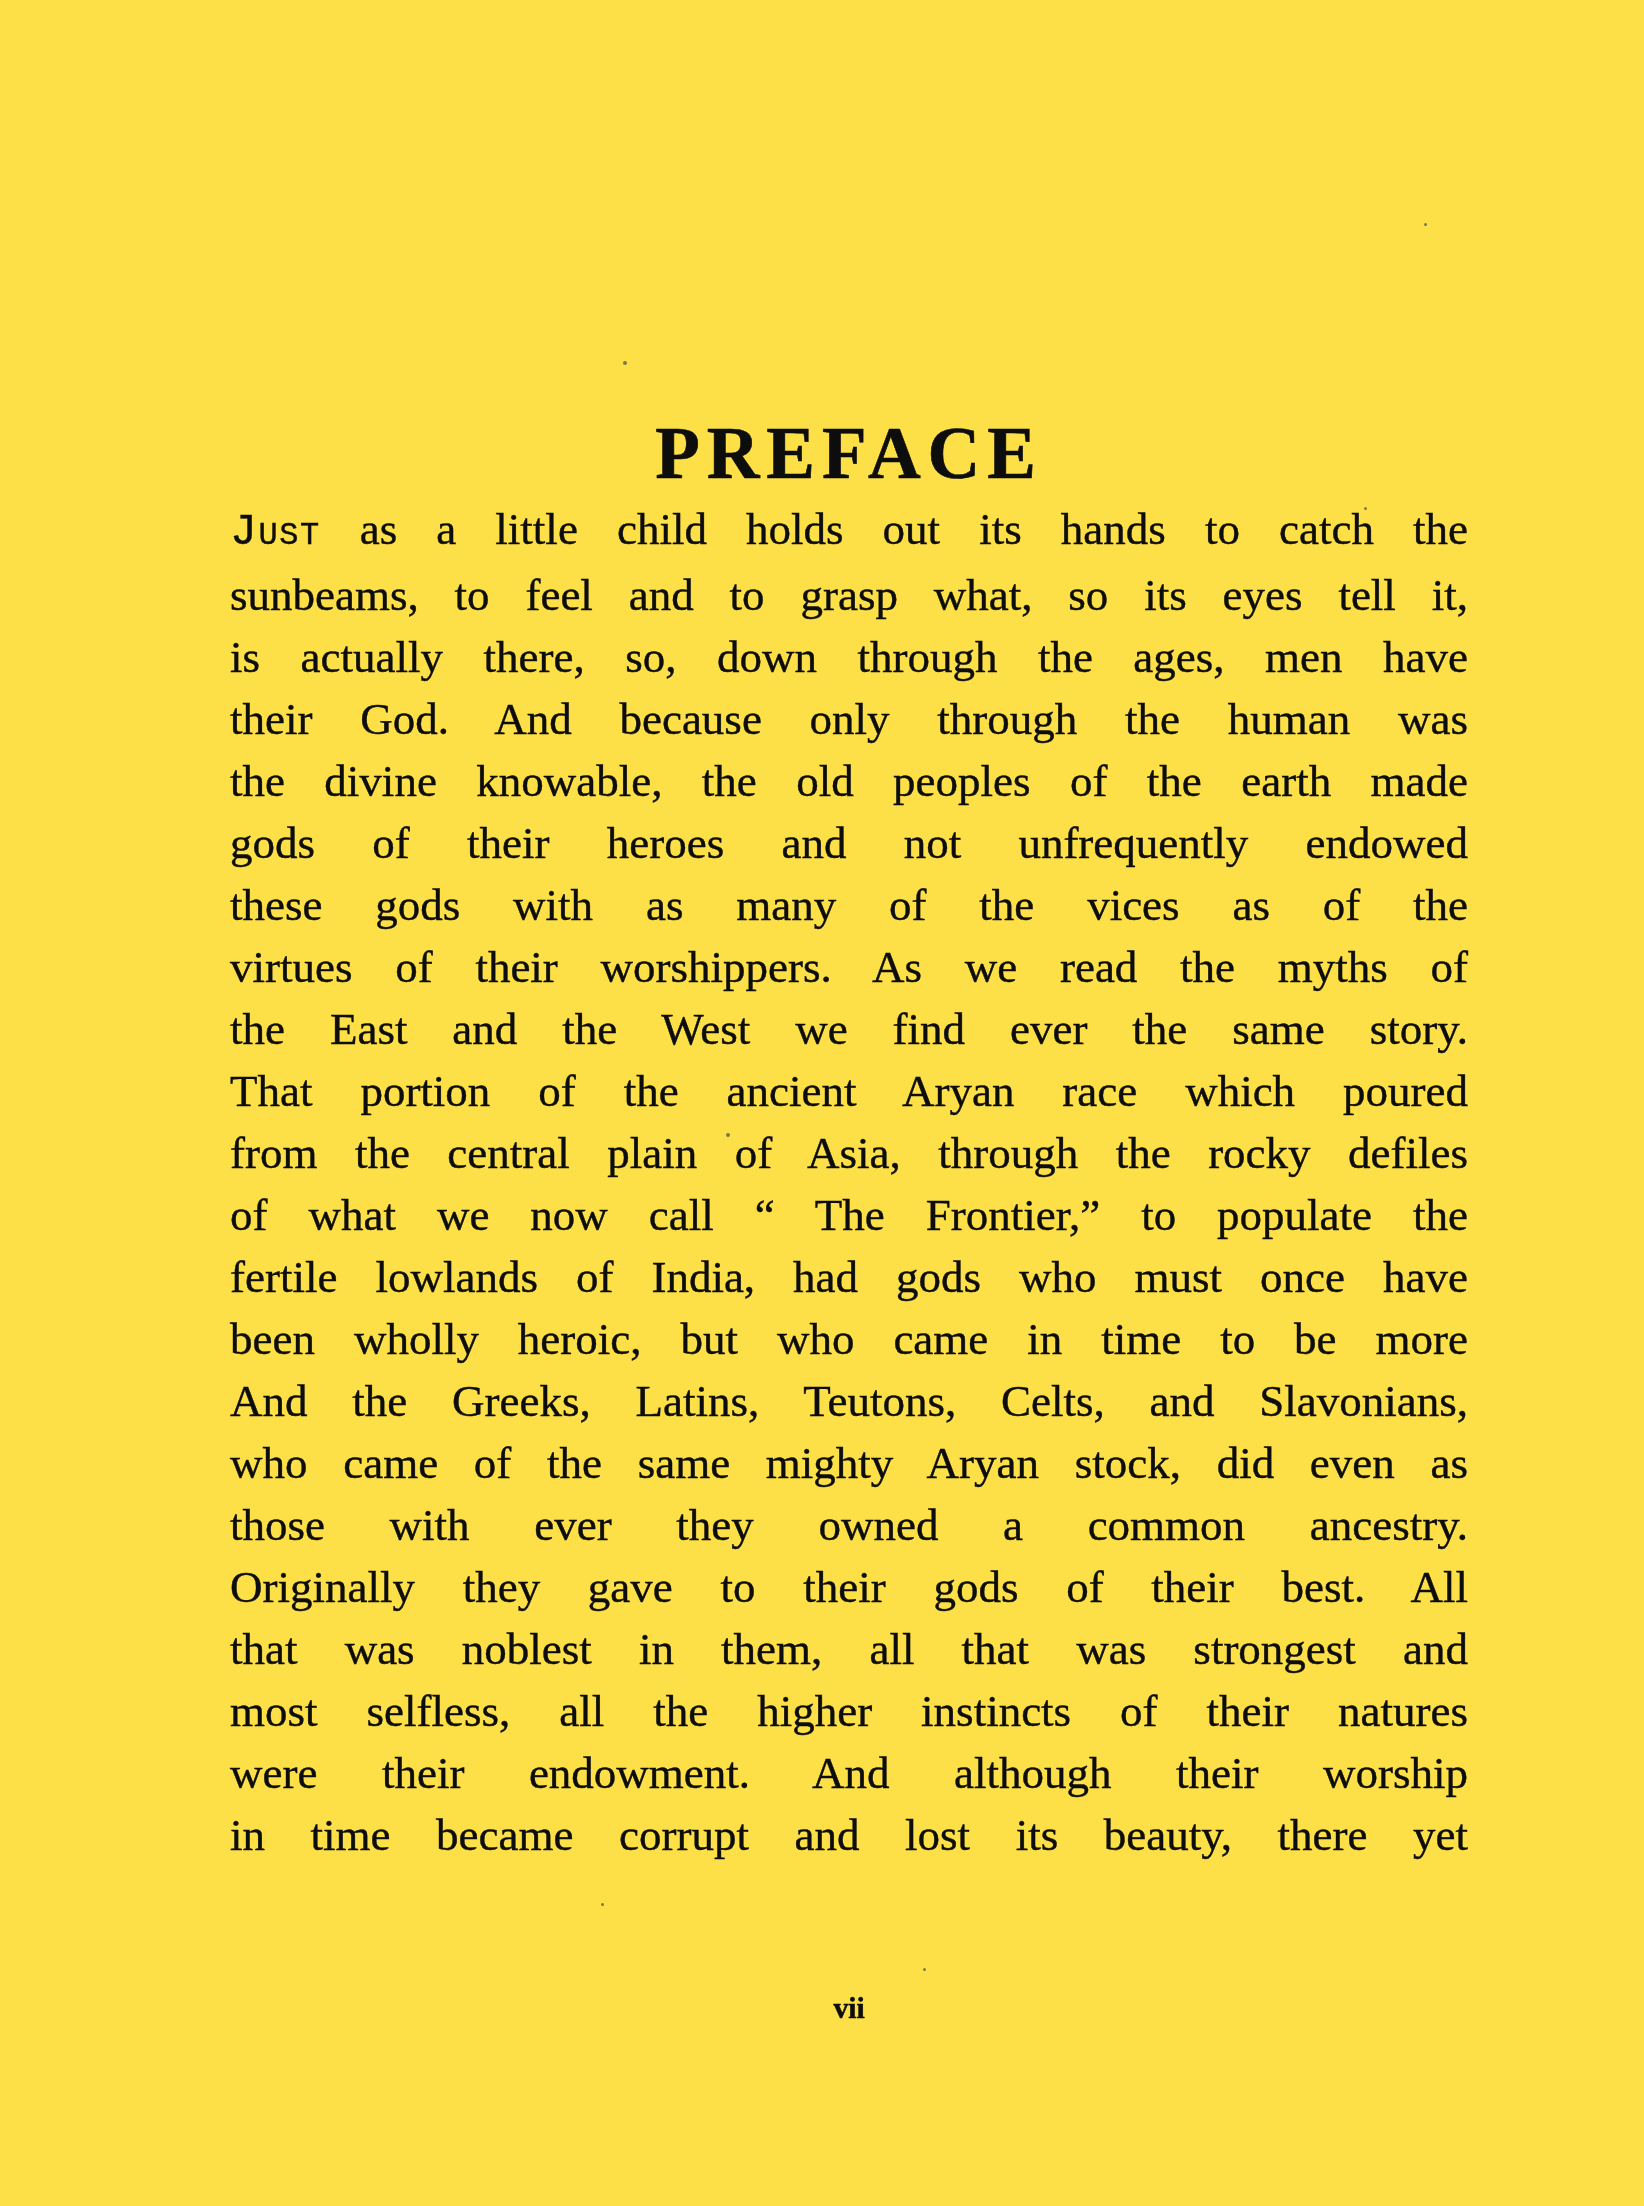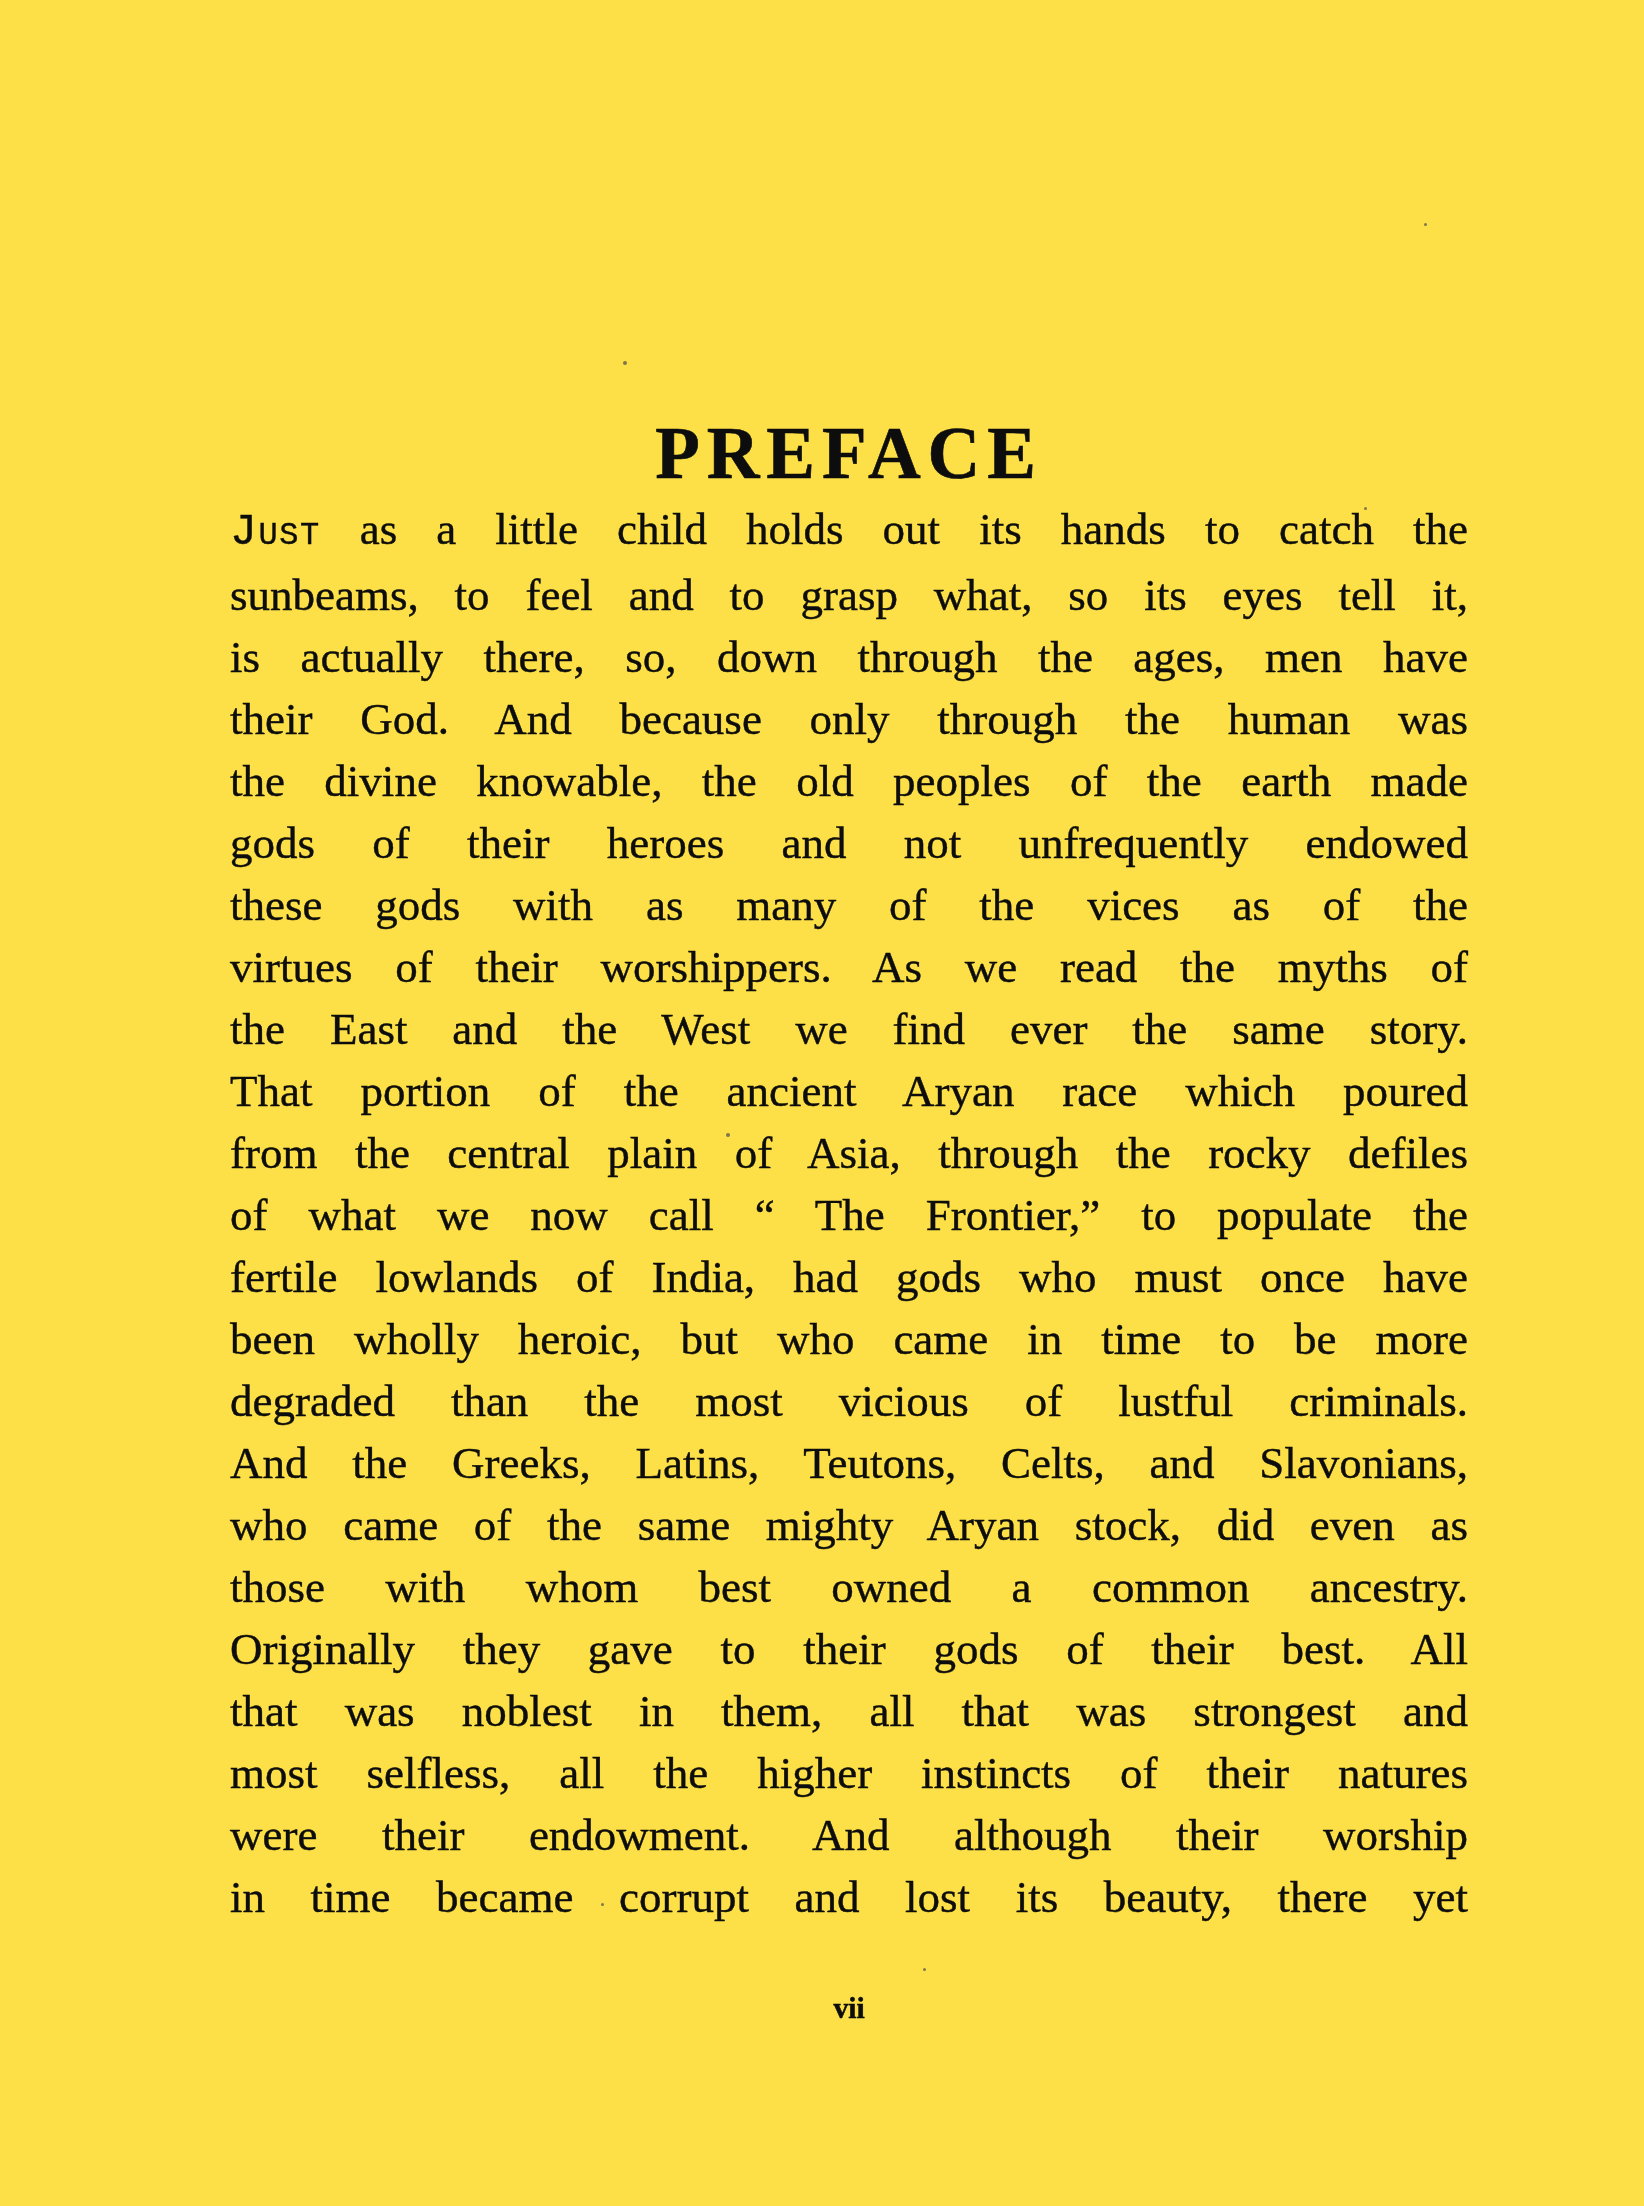--- a/index.html
+++ b/index.html
@@ -84,24 +84,23 @@
       <div class="line">the divine knowable, the old peoples of the earth made</div>
       <div class="line">gods of their heroes and not unfrequently endowed</div>
       <div class="line">these gods with as many of the vices as of the</div>
       <div class="line">virtues of their worshippers.  As we read the myths of</div>
       <div class="line">the East and the West we find ever the same story.</div>
       <div class="line">That portion of the ancient Aryan race which poured</div>
       <div class="line">from the central plain of Asia, through the rocky defiles</div>
       <div class="line">of what we now call “ The Frontier,” to populate the</div>
       <div class="line">fertile lowlands of India, had gods who must once have</div>
       <div class="line">been wholly heroic, but who came in time to be more</div>
-      <div class="line">degraded than the most vicious of lustful criminals.</div>
       <div class="line">And the Greeks, Latins, Teutons, Celts, and Slavonians,</div>
       <div class="line">who came of the same mighty Aryan stock, did even as</div>
-      <div class="line">those with whom best owned a common ancestry.</div>
+      <div class="line">those with ever they owned a common ancestry.</div>
       <div class="line">Originally they gave to their gods of their best.  All</div>
       <div class="line">that was noblest in them, all that was strongest and</div>
       <div class="line">most selfless, all the higher instincts of their natures</div>
       <div class="line">were their endowment.  And although their worship</div>
       <div class="line">in time became corrupt and lost its beauty, there yet</div>
     </div>
 
   <div class="pageno">vii</div>
 
   <div class="speck" style="left:623px;top:361px;width:3.9px;height:3.9px;"></div>

